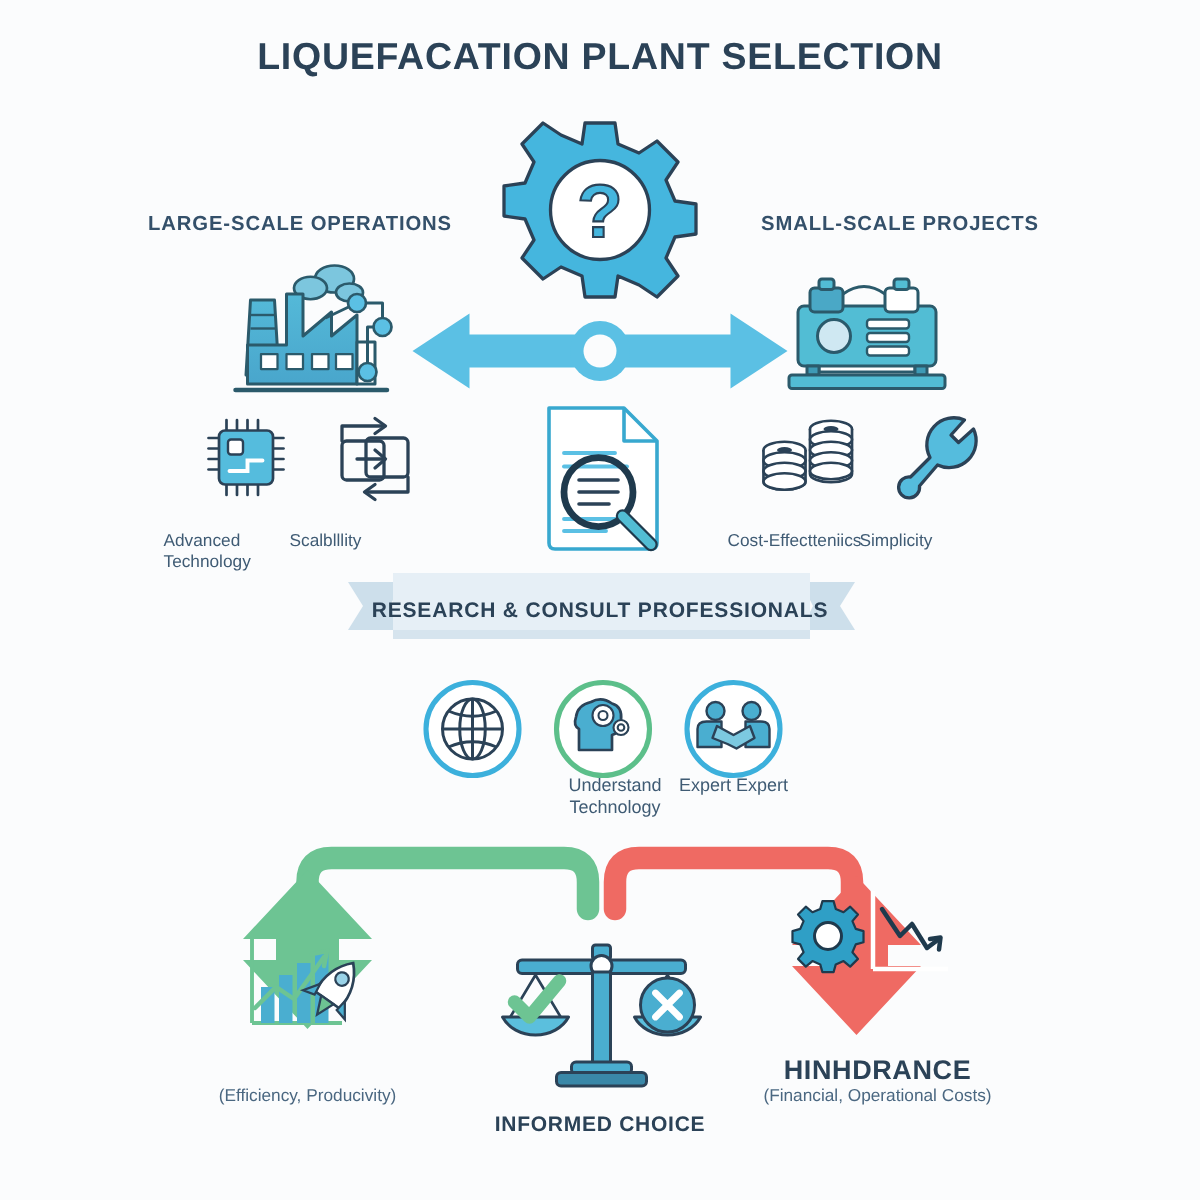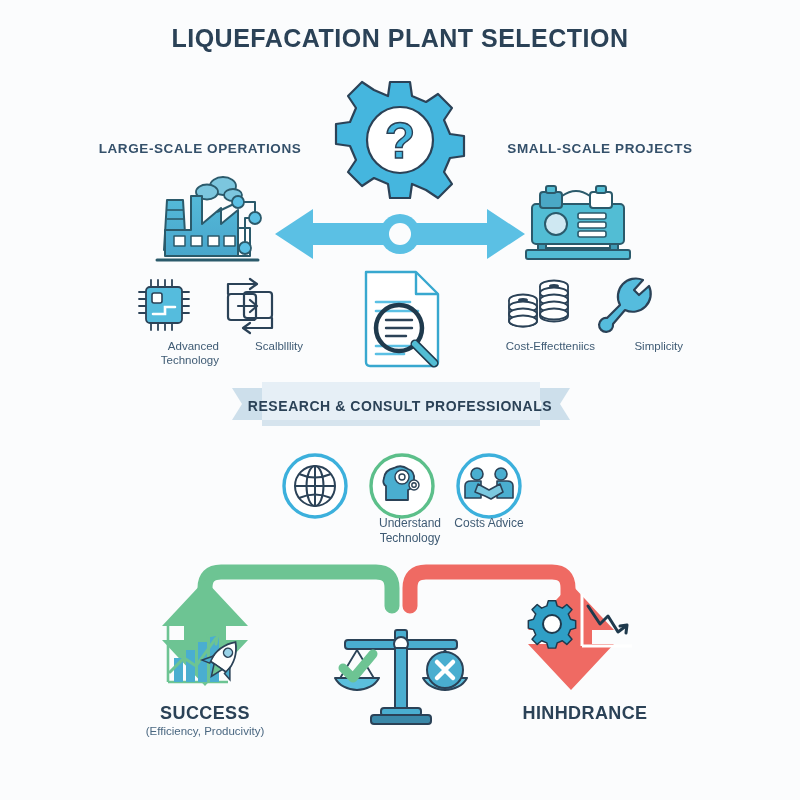--- a/index.html
+++ b/index.html
@@ -18,21 +18,21 @@
   
   .title{
     left:0;top:24px;width:800px;text-align:center;
     font-size:25px;font-weight:bold;letter-spacing:.5px;color:#2b4257;
   }
   .side-head{
     font-size:13.5px;font-weight:bold;letter-spacing:.6px;color:#34506a;
     text-align:center;width:240px;
   }
   .feat-label{
-    font-size:11.5px;line-height:14px;color:#3f5b74;text-align:right;width:110px;
+    font-size:11.5px;line-height:14px;color:#3f5b74;text-align:left;width:110px;margin-top:15px;
   }
   .res-label{
     font-size:12px;line-height:15px;color:#3f5b74;text-align:center;width:110px;
   }
   .banner-text{
     font-size:14px;font-weight:bold;letter-spacing:.55px;color:#2b4257;
     text-align:center;width:360px;
   }
   .outcome-title{
     font-size:18px;font-weight:bold;letter-spacing:.4px;color:#2b4257;
@@ -314,21 +314,21 @@
       <g fill="#4aaed0" stroke="#2b4257" stroke-width="1.6" stroke-linejoin="round">
         <circle cx="22" cy="22" r="6"></circle>
           <circle cx="46" cy="22" r="6"></circle>
         <path d="M 10,46 L 10,34 Q 10,29 16,29 L 26,29 L 26,46 Z"></path>
         <path d="M 58,46 L 58,34 Q 58,29 52,29 L 42,29 L 42,46 Z"></path>
         <path d="M 23,32 L 34,38 L 45,32 L 48,40 L 36,47 L 30,44 L 20,40 Z" fill="#7cc9e0"></path>
       </g>
     </svg>
   </div>
   <div class="abs res-label" style="left:434px;top:516px;">
-    <div>Costs Advice</div>
+    <div>Expert Expert</div>
   </div>
 
   <div class="abs" style="left:0px;top:558px;">
     <svg width="800" height="70" viewBox="0 0 800 70">
       <path d="M 205,62 L 205,30 Q 205,14 221,14 L 376,14 Q 392,14 392,30 L 392,48" fill="none" stroke="#6dc493" stroke-width="15" stroke-linecap="round"></path>
       <path d="M 410,48 L 410,30 Q 410,14 426,14 L 552,14 Q 568,14 568,30 L 568,62" fill="none" stroke="#ef6a63" stroke-width="15" stroke-linecap="round"></path>
     </svg>
   </div>
 
   <div class="abs" style="left:150px;top:578px;">
@@ -353,21 +353,20 @@
         <g transform="translate(62,14) rotate(35)">
           <path d="M 14,0 Q 26,12 24,30 L 4,30 Q 2,12 14,0 Z" fill="#ffffff" stroke="#2b4257" stroke-width="1.8"></path>
           <circle cx="14" cy="13" r="4.5" fill="#9ad3e8" stroke="#2b4257" stroke-width="1.5"></circle>
           <path d="M 4,24 L -3,34 L 5,32 Z" fill="#4aaed0" stroke="#2b4257" stroke-width="1.5"></path>
           <path d="M 24,24 L 31,34 L 23,32 Z" fill="#4aaed0" stroke="#2b4257" stroke-width="1.5"></path>
           <path d="M 9,30 L 14,42 L 19,30 Z" fill="#6dc493" stroke="#2b4257" stroke-width="1.5"></path>
         </g>
       </g>
     </svg>
   </div>
-  <div class="abs outcome-title" style="left:75px;top:703px;">SUCCESS</div>
   <div class="abs outcome-sub" style="left:65px;top:725px;">(Efficiency, Producivity)</div>
 
   <div class="abs" style="left:327px;top:622px;">
     <svg width="148" height="105" viewBox="0 0 148 105">
       <g stroke="#2b4257" stroke-width="2" stroke-linejoin="round">
         <rect x="68" y="8" width="12" height="10" rx="2" fill="#4aaed0"></rect>
         <rect x="18" y="18" width="112" height="9" rx="3" fill="#4aaed0"></rect>
         <circle cx="74" cy="22" r="7" fill="#ffffff"></circle>
         <rect x="68" y="26" width="12" height="62" fill="#4aaed0"></rect>
         <rect x="54" y="86" width="40" height="8" rx="3" fill="#4aaed0"></rect>
@@ -381,20 +380,21 @@
       </g>
 
       <path d="M 16,46 L 26,56 L 46,32" fill="none" stroke="#6dc493" stroke-width="9" stroke-linecap="round" stroke-linejoin="round"></path>
 
       <g>
         <circle cx="118" cy="48" r="18" fill="#4aaed0" stroke="#2b4257" stroke-width="2"></circle>
         <path d="M 110,40 L 126,56 M 126,40 L 110,56" stroke="#ffffff" stroke-width="4.5" stroke-linecap="round"></path>
       </g>
     </svg>
   </div>
+  <div class="abs choice-title" style="left:250px;top:741px;">INFORMED CHOICE</div>
 
   <div class="abs" style="left:520px;top:582px;">
     <svg width="102" height="110" viewBox="0 0 102 110">
       <path d="M 51,108 L 94,62 L 72,62 L 72,48 L 94,48 L 51,2 L 8,48 L 30,48 L 30,62 L 8,62 Z" fill="#ef6a63"></path>
     </svg>
   </div>
   <div class="abs" style="left:528px;top:590px;">
     <svg width="110" height="70" viewBox="0 0 110 70">
 
       <g transform="translate(24,30)">
@@ -407,14 +407,15 @@
 
       <g transform="translate(52,4)">
         <line x1="2" y1="0" x2="2" y2="52" stroke="#ffffff" stroke-width="3"></line>
         <line x1="2" y1="52" x2="52" y2="52" stroke="#ffffff" stroke-width="3"></line>
         <path d="M 8,12 L 20,30 L 28,22 L 38,38 L 46,32" fill="none" stroke="#1f3a4d" stroke-width="3" stroke-linecap="round" stroke-linejoin="round"></path>
         <path d="M 40,32 L 47,31 L 46,39" fill="none" stroke="#1f3a4d" stroke-width="3" stroke-linecap="round" stroke-linejoin="round"></path>
       </g>
     </svg>
   </div>
   <div class="abs outcome-title" style="left:455px;top:703px;">HINHDRANCE</div>
+  <div class="abs outcome-sub" style="left:445px;top:725px;">(Financial, Operational Costs)</div>
 
 </div>
 
 </body></html>

